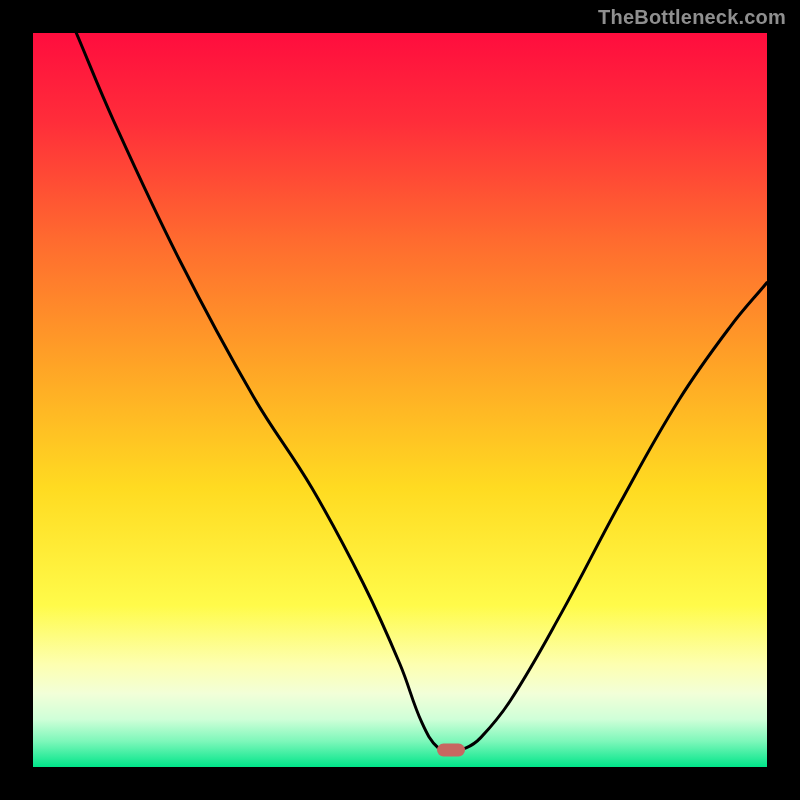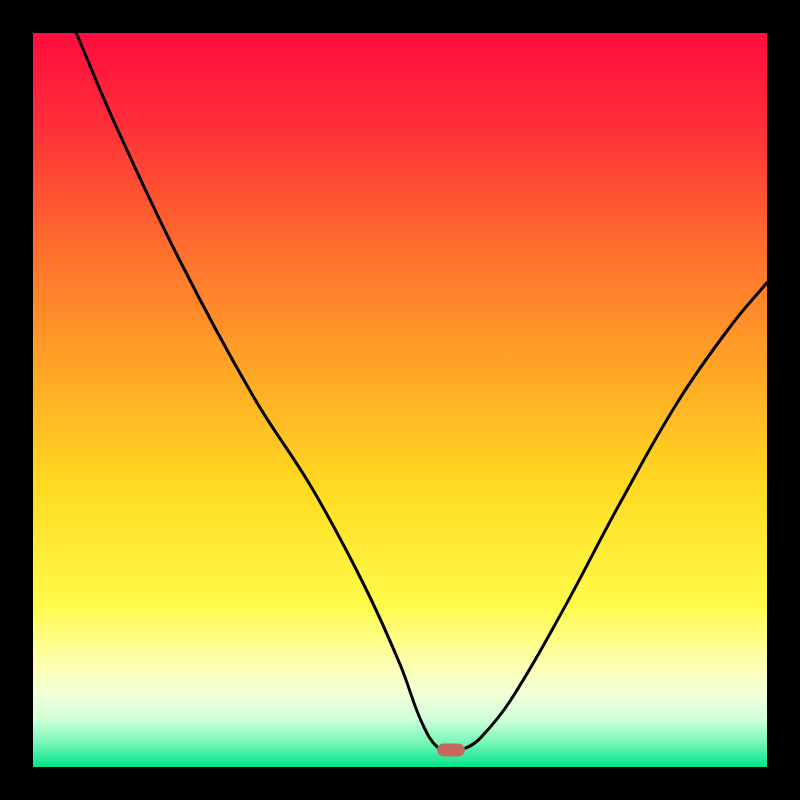--- a/index.html
+++ b/index.html
@@ -80,13 +80,14 @@
       <rect x="0" y="0" width="734" height="734" fill="url(#bg-grad)"></rect>
     </svg>
 
     <svg class="curve-svg" width="734" height="734" viewBox="0 0 734 734" preserveAspectRatio="none">
       <path id="curve-path" fill="none" stroke-width="3" stroke-linejoin="round" stroke-linecap="round" d="M 43.31 0.00 C 58.28 35.23 64.89 53.24 80.74 88.08 C 106.29 144.26 118.91 172.50 146.80 227.54 C 174.70 282.60 189.22 309.97 220.20 363.33 C 242.06 400.99 256.84 417.55 278.92 455.08 C 300.88 492.42 310.92 511.75 330.30 550.50 C 346.16 582.21 353.24 598.56 367.00 631.24 C 376.73 654.35 378.66 667.25 389.02 689.96 C 393.93 700.72 397.07 707.43 405.17 714.92 C 408.82 718.29 413.09 717.12 418.38 717.12 C 424.24 717.12 427.74 717.18 433.06 714.92 C 439.48 712.19 442.88 709.83 447.74 704.64 C 460.49 691.04 466.91 683.69 477.10 667.94 C 499.21 633.77 508.68 615.51 528.48 579.86 C 552.72 536.24 563.09 513.46 587.20 469.76 C 610.07 428.31 620.85 407.10 645.92 367.00 C 664.89 336.64 675.81 322.25 697.30 293.60 C 711.05 275.27 719.32 267.18 734.00 249.56" stroke="#000000"></path>
     </svg>
 
     <div class="marker" id="marker" style="left: 418.38px; top: 717.118px; background: rgb(199, 103, 97);"></div>
   </div>
 
+  <div class="watermark" style="color: rgb(143, 143, 143);">TheBottleneck.com</div>
 </div>
 
 </body></html>

